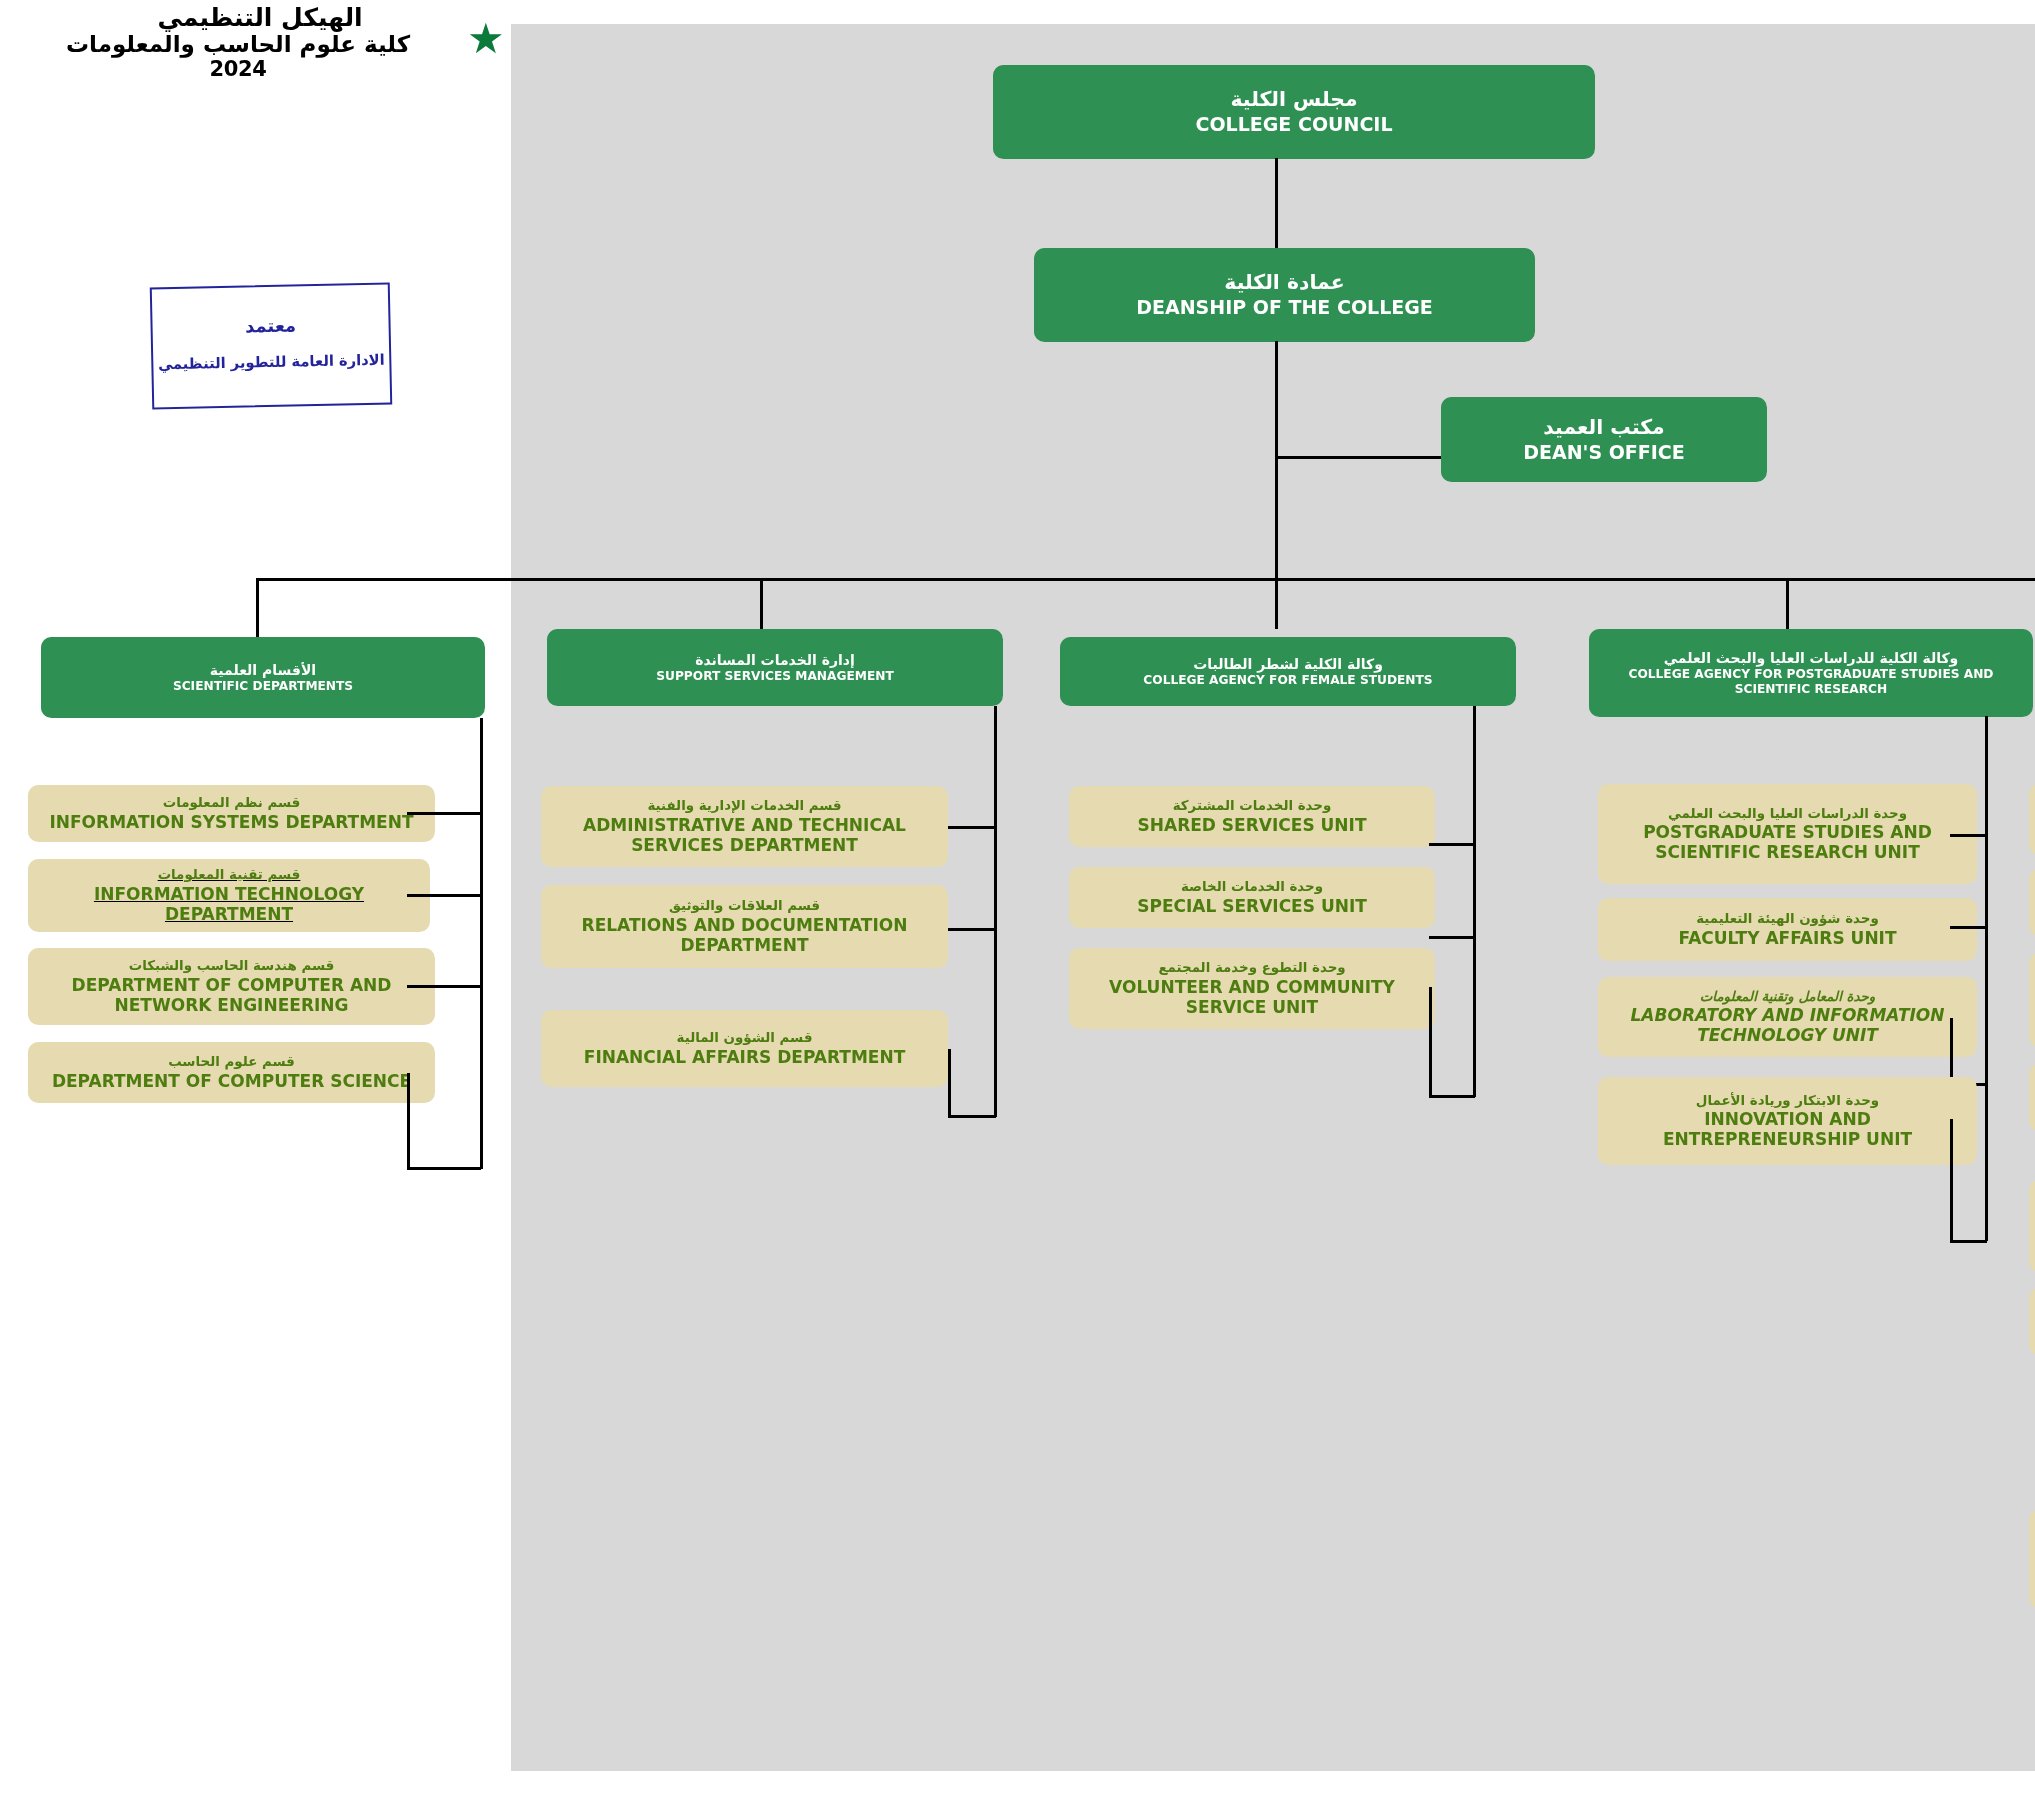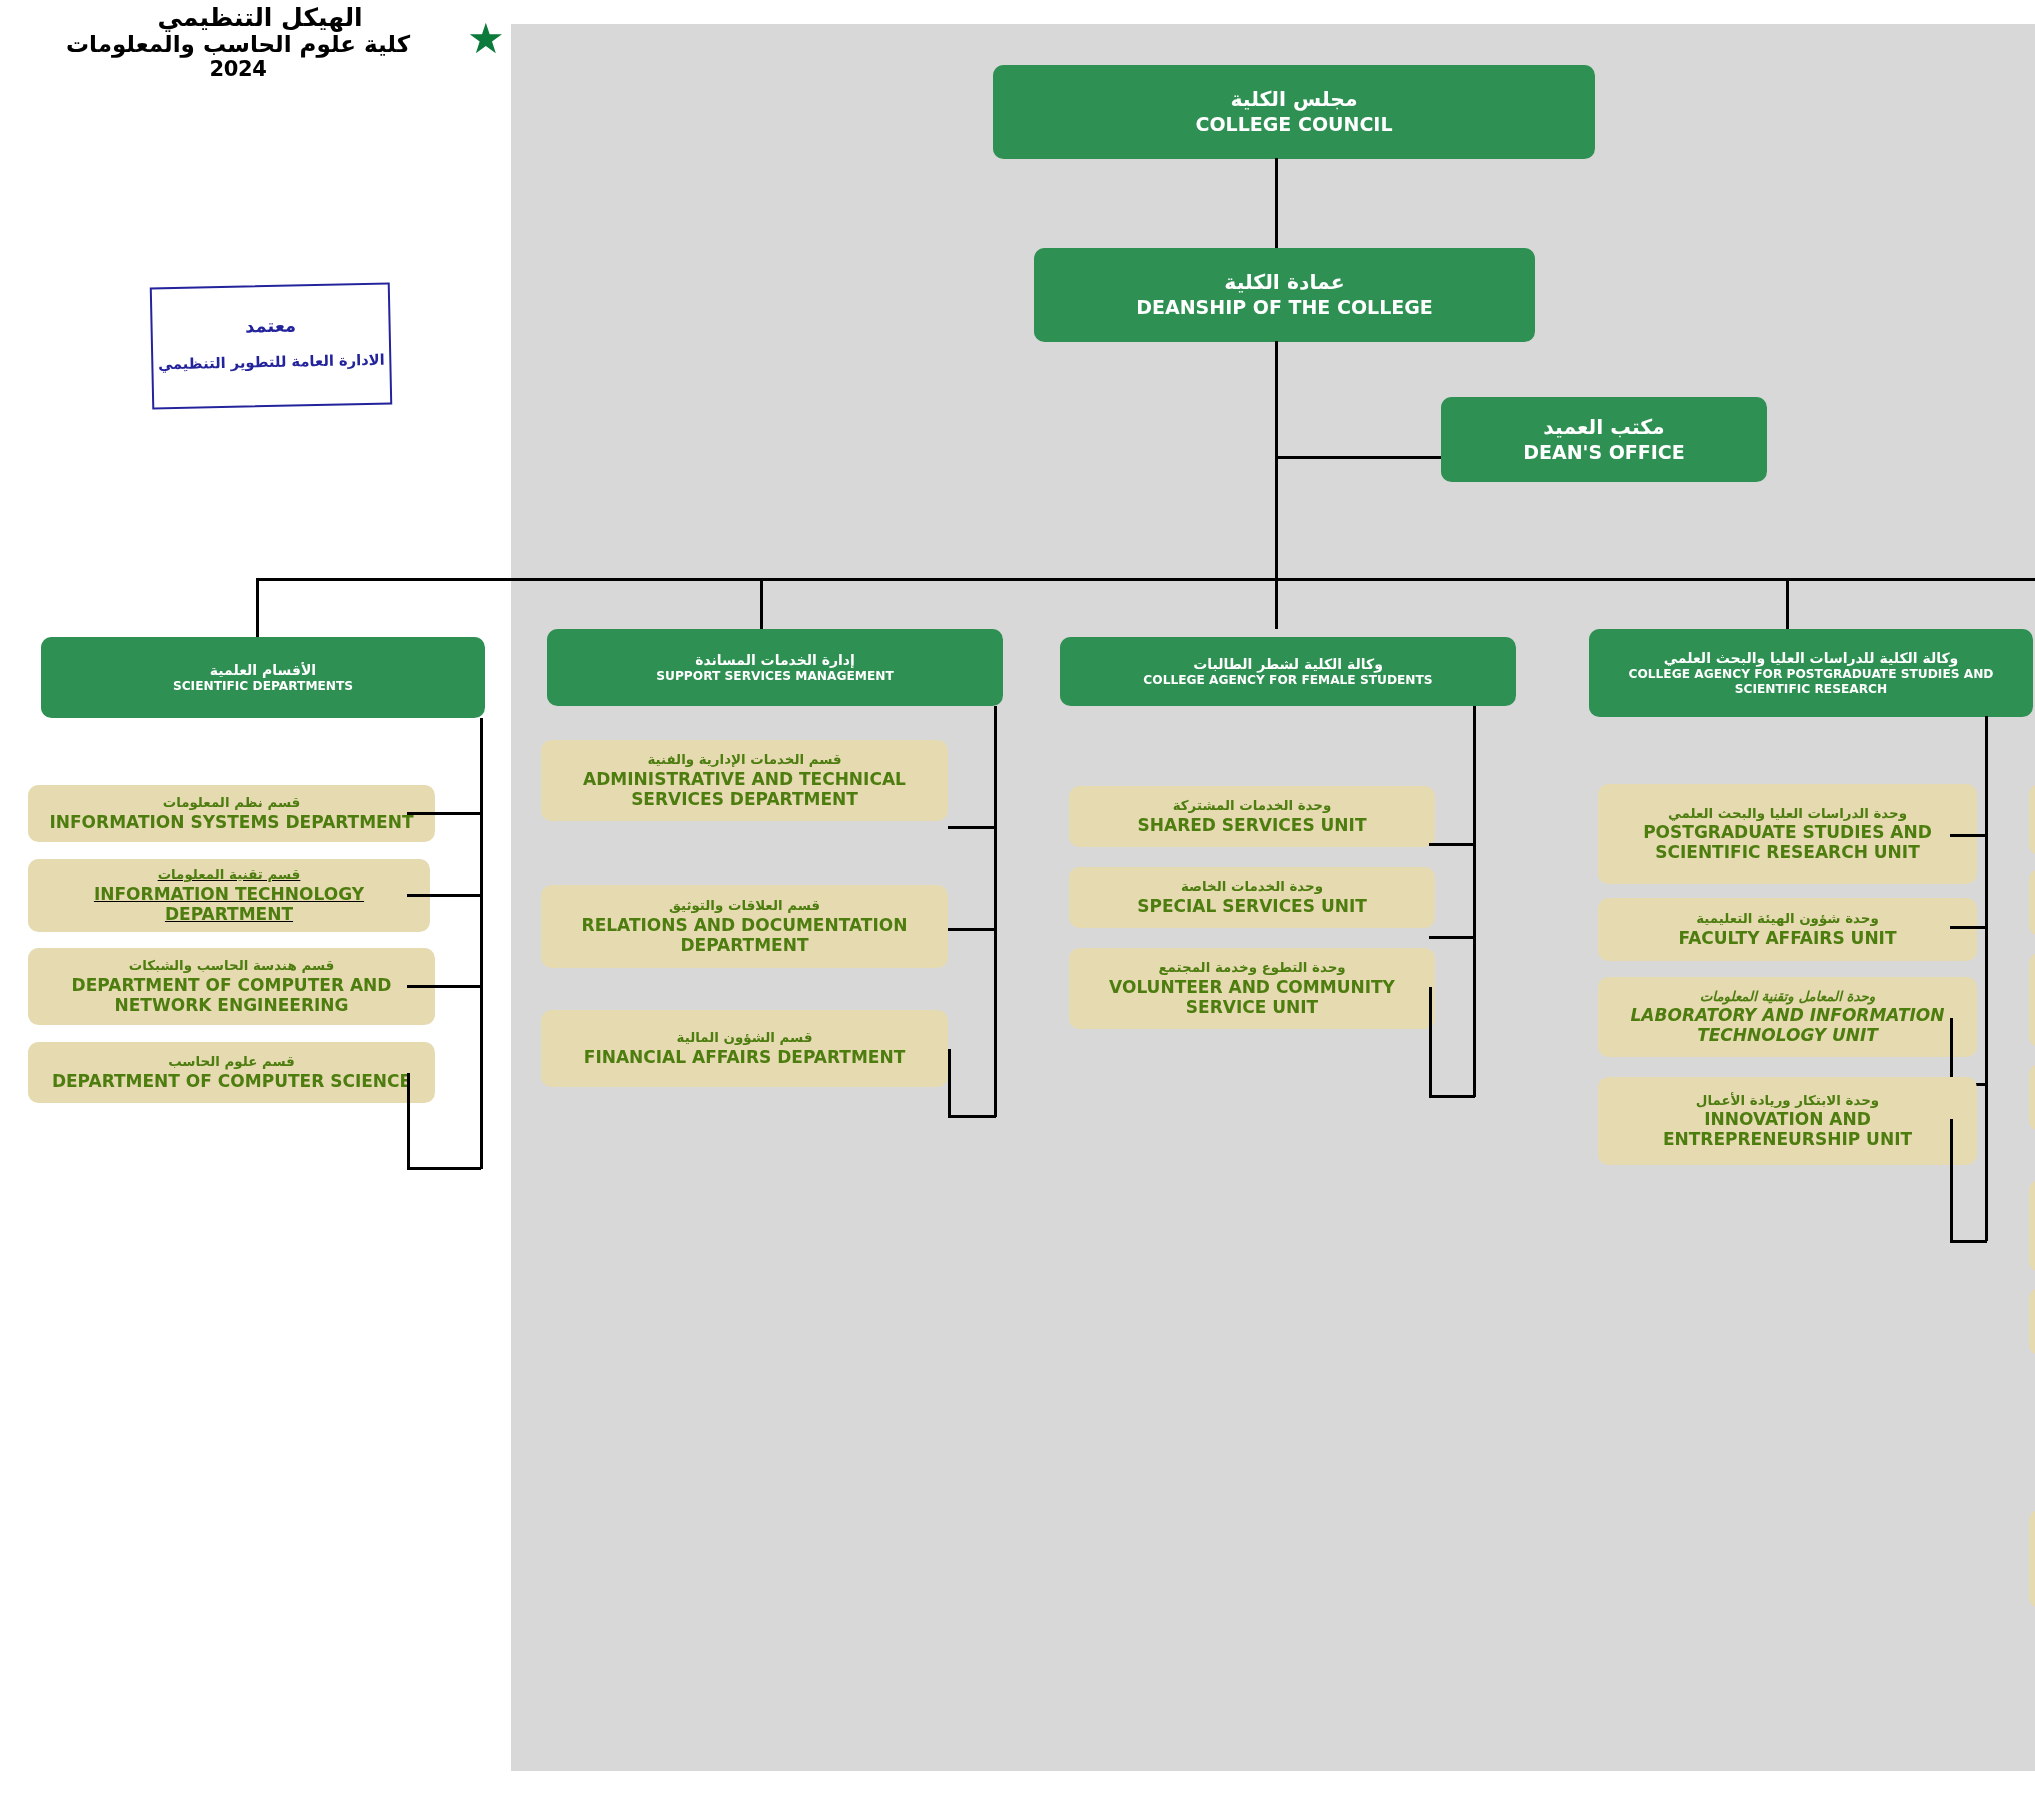--- a/index.html
+++ b/index.html
@@ -158,21 +158,21 @@
 </div>
 <div class="ln hline" style="left:407px;top:1167px;width:74px;"></div>
 <div class="ln vline" style="left:407px;top:1073px;height:97px;"></div>
 
 <div class="node green tier2" id="b2-head" style="left:547px;top:629px;width:456px;height:77px;">
   <div class="ar">إدارة الخدمات المساندة</div>
   <div class="en">SUPPORT SERVICES MANAGEMENT</div>
 </div>
 <div class="ln vline" style="left:994px;top:706px;height:411px;"></div>
 
-<div class="node tan leaf" style="left:541px;top:740px;width:407px;height:81px;">
+<div class="node tan leaf" style="left:541px;top:786px;width:407px;height:81px;">
   <div class="ar">قسم الخدمات الإدارية والفنية</div>
   <div class="en">ADMINISTRATIVE AND TECHNICAL SERVICES DEPARTMENT</div>
 </div>
 <div class="ln hline" style="left:948px;top:826px;width:48px;"></div>
 
 <div class="node tan leaf" style="left:541px;top:885px;width:407px;height:83px;">
   <div class="ar">قسم العلاقات والتوثيق</div>
   <div class="en">RELATIONS AND DOCUMENTATION DEPARTMENT</div>
 </div>
 <div class="ln hline" style="left:948px;top:928px;width:48px;"></div>

